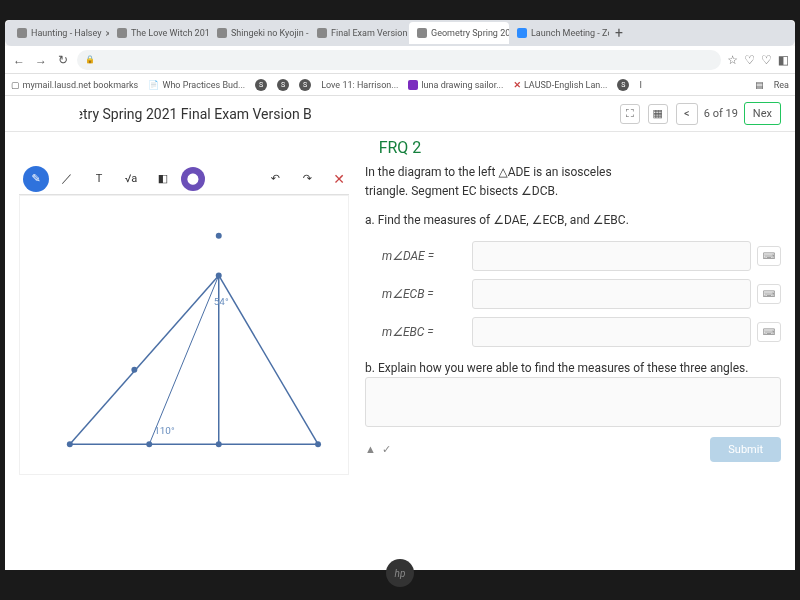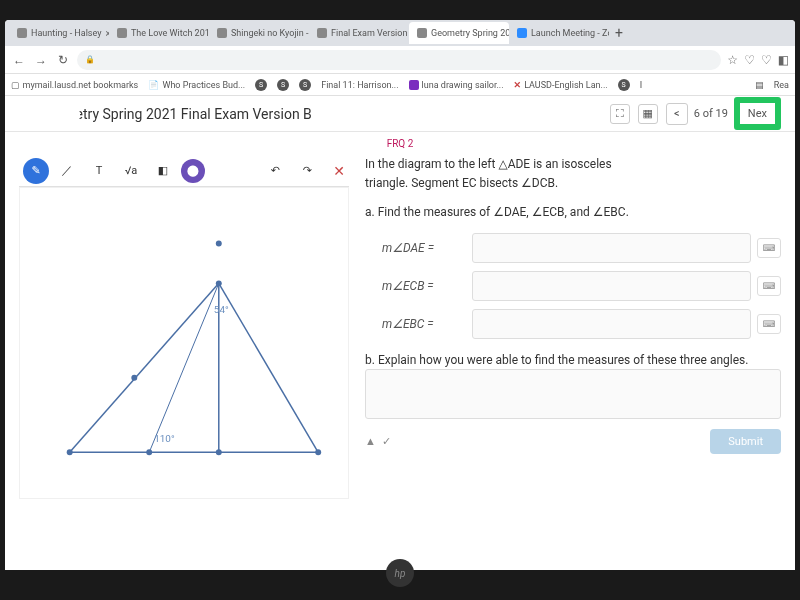--- a/index.html
+++ b/index.html
@@ -1,18 +1,18 @@
 <!DOCTYPE html>
 <html><head>
   <meta charset="utf-8">
   <style>
     * { margin: 0; padding: 0; box-sizing: border-box; font-family: -apple-system, BlinkMacSystemFont, "Segoe UI", Roboto, Arial, sans-serif; }
     body { width: 800px; height: 600px; background: #1a1a1a; overflow: hidden; position: relative; }
     .screen { position: absolute; top: 20px; left: 5px; right: 5px; bottom: 30px; background: #f5f5f5; border-radius: 4px 4px 0 0; overflow: hidden; }
-    .tabstrip { height: 26px; background: #dee1e6; display: flex; align-items: center; padding: 0 4px; gap: 0; }
+    .tabstrip { height: 26px; background: #dee1e6; display: flex; align-items: center; padding: 0 4px; gap: 0; border-radius: 6px; }
     .tab { height: 22px; padding: 0 8px; font-size: 9px; color: #555; display: flex; align-items: center; gap: 4px; max-width: 100px; white-space: nowrap; overflow: hidden; border-radius: 4px 4px 0 0; }
     .tab.active { background: #fff; }
     .tab .fav { width: 10px; height: 10px; background: #888; border-radius: 2px; flex-shrink: 0; }
     .tab .close { font-size: 10px; color: #666; }
     .new-tab { padding: 0 6px; font-size: 14px; color: #555; }
     .addrbar { height: 28px; background: #fff; display: flex; align-items: center; padding: 0 6px; gap: 6px; border-bottom: 1px solid #e0e0e0; }
     .navbtn { width: 16px; height: 16px; color: #555; display: flex; align-items: center; justify-content: center; font-size: 12px; }
     .url-field { flex: 1; height: 20px; background: #f1f3f4; border-radius: 10px; font-size: 9px; color: #555; padding: 0 8px; display: flex; align-items: center; gap: 4px; }
     .url-field .lock { font-size: 8px; }
     .addr-right { display: flex; gap: 6px; color: #666; font-size: 12px; }
@@ -21,30 +21,30 @@
     .bkmk-circle { width: 12px; height: 12px; border-radius: 50%; background: #555; color: #fff; font-size: 7px; display: flex; align-items: center; justify-content: center; }
     .content { position: absolute; top: 76px; left: 0; right: 0; bottom: 0; background: #fff; }
     .header { height: 36px; display: flex; align-items: center; padding: 0 14px; border-bottom: 1px solid #e5e5e5; justify-content: space-between; }
     .header-left { display: flex; align-items: center; gap: 10px; }
     .menu-icon { font-size: 16px; color: #333; }
     .course-title { font-size: 14px; color: #333; }
     .header-right { display: flex; align-items: center; gap: 8px; }
     .pill-icon { width: 20px; height: 20px; display: flex; align-items: center; justify-content: center; border: 1px solid #ccc; border-radius: 3px; font-size: 11px; color: #555; }
     .pager { display: flex; align-items: center; gap: 6px; font-size: 11px; color: #555; }
     .pager-btn { width: 22px; height: 22px; border: 1px solid #ccc; border-radius: 3px; display: flex; align-items: center; justify-content: center; }
-    .next-btn { padding: 4px 8px; border: 6px solid #22c55e; border-radius: 3px; font-size: 11px; }
-    .frq-title { text-align: center; font-size: 10px; color: #be185d; padding: 6px 0; }
+    .next-btn { padding: 4px 8px; border: 1px solid #22c55e; border-radius: 3px; font-size: 11px; }
+    .frq-title { text-align: center; font-size: 16px; color: #15803d; padding: 6px 0; }
     .main { display: flex; padding: 0 14px; gap: 16px; }
     .canvas-panel { width: 330px; }
     .toolbar { height: 32px; display: flex; align-items: center; gap: 4px; padding: 0 4px; border-bottom: 1px solid #e0e0e0; }
     .tool { width: 28px; height: 26px; display: flex; align-items: center; justify-content: center; font-size: 11px; color: #333; border-radius: 3px; }
     .tool.primary { background: #2f72dc; color: #fff; border-radius: 50%; width: 26px; height: 26px; }
     .tool.purple { background: #6b4fb8; color: #fff; border-radius: 50%; width: 24px; height: 24px; }
     .tool-x { color: #c94444; font-size: 14px; margin-left: 8px; }
-    .canvas-area { height: 312px; background: #fff; position: relative; border: 1px solid #f0f0f0; }
+    .canvas-area { height: 280px; background: #fff; position: relative; border: 1px solid #f0f0f0; }
     .triangle-svg { width: 100%; height: 100%; }
     .question-panel { flex: 1; font-size: 12px; color: #333; }
     .q-text { line-height: 1.6; margin-bottom: 10px; }
     .q-text .tri { }
     .ans-row { display: flex; align-items: center; margin-bottom: 8px; }
     .ans-label { width: 90px; font-size: 12px; color: #555; font-style: italic; margin-left: 17px; }
     .ans-input { flex: 1; height: 30px; border: 1px solid #ddd; border-radius: 3px; background: #fafafa; }
     .kbd-icon { width: 24px; height: 20px; border: 1px solid #ddd; border-radius: 3px; margin-left: 6px; display: flex; align-items: center; justify-content: center; font-size: 9px; color: #888; }
     .explain-text { margin: 12px 0 0; font-size: 12px; color: #333; line-height: 1.5; }
     .explain-input { width: 100%; height: 50px; border: 1px solid #ddd; border-radius: 3px; background: #fafafa; }
@@ -108,21 +108,21 @@
         <span>mymail.lausd.net bookmarks</span>
       </div>
     <div class="bkmk-item">
         <span>📄</span>
         <span>Who Practices Bud...</span>
       </div>
     <div class="bkmk-circle">S</div>
     <div class="bkmk-circle">S</div>
     <div class="bkmk-circle">S</div>
     <div class="bkmk-item">
-        <span>Final 11: Harrison...</span>
+        <span>Love 11: Harrison...</span>
       </div>
     <div class="bkmk-item">
         <span style="width:10px;height:10px;background:#7b2cbf;border-radius:2px"></span>
         <span>luna drawing sailor...</span>
       </div>
     <div class="bkmk-item">
         <span style="color:#c94444;font-weight:bold">✕</span>
         <span>LAUSD-English Lan...</span>
       </div>
     <div class="bkmk-circle">S</div>

